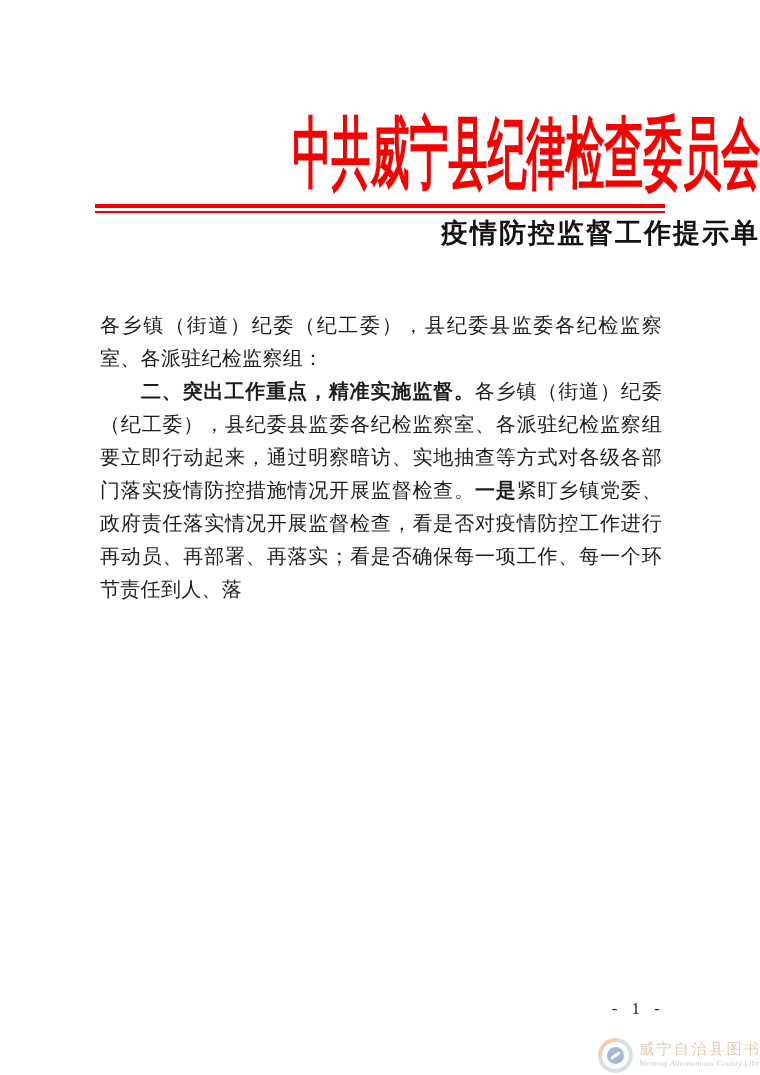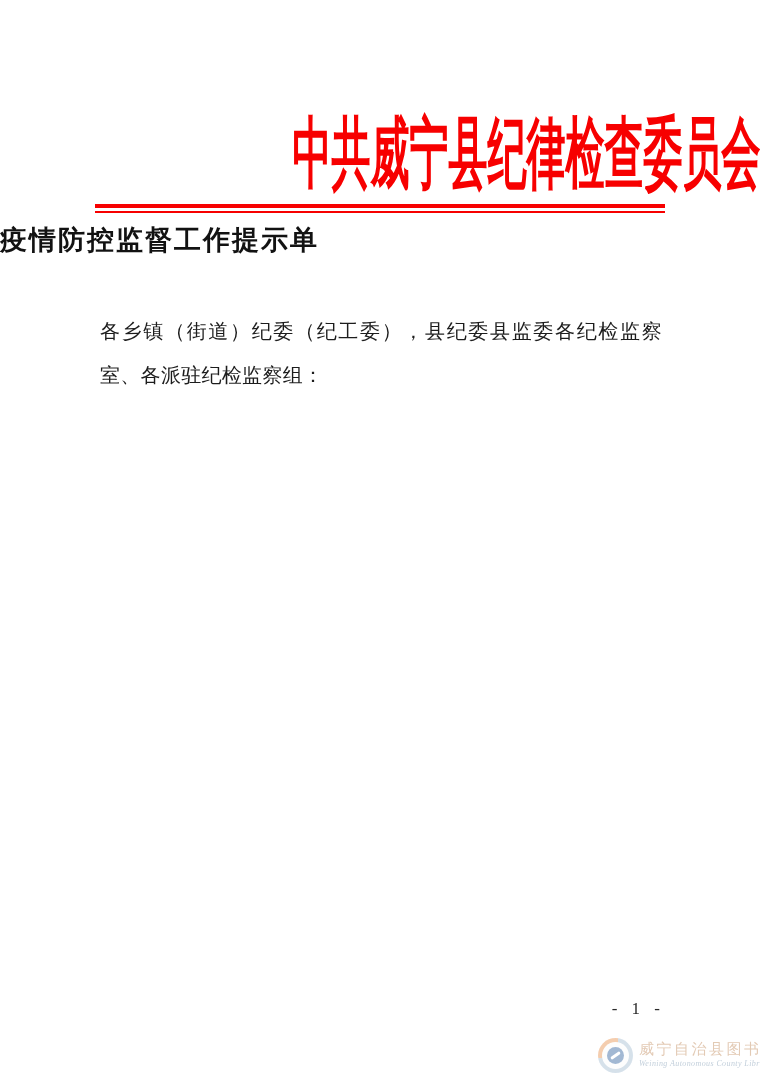--- a/index.html
+++ b/index.html
@@ -35,38 +35,38 @@
     left: 95px;
     width: 570px;
     height: 3px;
     box-sizing: content-box;
     border-top: 4px solid #f70000;
     border-bottom: 2px solid #f70000;
   }
   
   .doc-title {
     position: absolute;
-    top: 222px;
+    top: 215px;
     left: 0;
     width: 760px;
     margin: 0;
-    text-align: left;
+    text-align: right;
     font-size: 27px;
     font-weight: 700;
     letter-spacing: 2px;
     color: #121212;
   }
   
   .body-text {
     position: absolute;
     left: 100px;
     top: 309px;
     width: 562px;
     font-size: 20px;
-    line-height: 44px;
+    line-height: 33px;
     color: #1d1d1d;
     text-align: justify;
   }
   .para { margin: 0; text-justify: inter-character; letter-spacing: 0.3px; }
   .para.indent { text-indent: 41px; }
   .run.bold { font-weight: 700; }
   
   .page-number {
     position: absolute;
     top: 999px;
@@ -147,20 +147,21 @@
   <div class="letterhead">
     <span class="letterhead-text">中共威宁县纪律检查委员会办公室</span>
   </div>
 
   <div class="red-rule"></div>
 
   <h1 class="doc-title">疫情防控监督工作提示单</h1>
 
   <div class="body-text">
       <p class="para"><span class="run">各乡镇（街道）纪委（纪工委），县纪委县监委各纪检监察室、各派驻纪检监察组：</span></p>
+      <p class="para indent"><span class="run bold">二、突出工作重点，精准实施监督。</span><span class="run">各乡镇（街道）纪委（纪工委），县纪委县监委各纪检监察室、各派驻纪检监察组要立即行动起来，通过明察暗访、实地抽查等方式对各级各部门落实疫情防控措施情况开展监督检查。</span><span class="run bold">一是</span><span class="run">紧盯乡镇党委、政府责任落实情况开展监督检查，看是否对疫情防控工作进行再动员、再部署、再落实；看是否确保每一项工作、每一个环节责任到人、落</span></p>
     </div>
 
   <div class="page-number">- 1 -</div>
 
   <div class="watermark">
     <div class="wm-logo">
       <div class="wm-logo-inner">
         <div class="wm-logo-core">
           <span class="wm-logo-mark"></span>
         </div>

